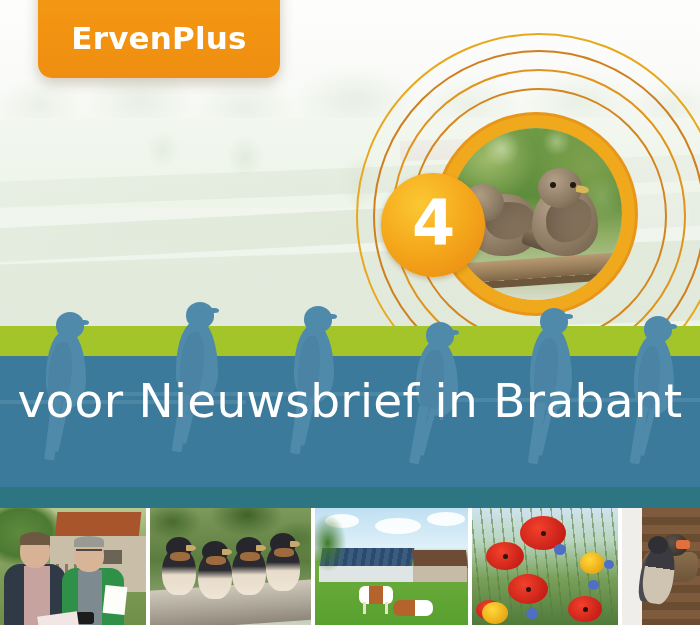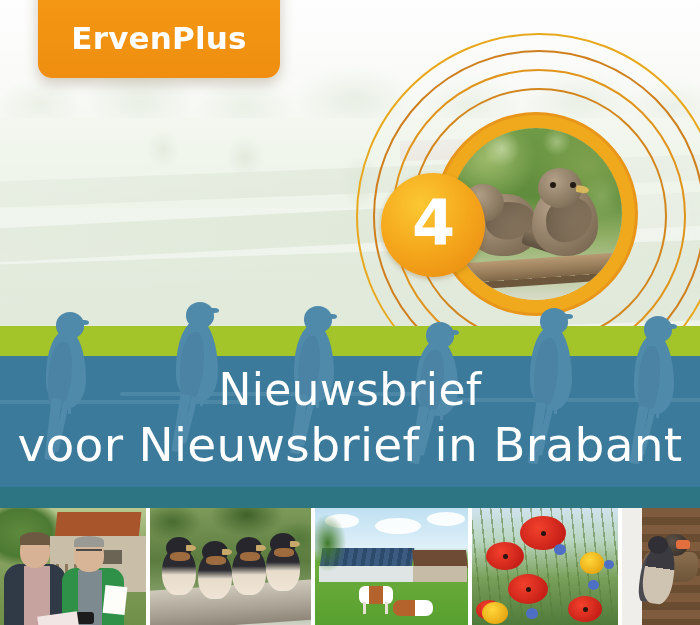--- a/index.html
+++ b/index.html
@@ -318,21 +318,20 @@
       <div class="sw-beak" style="left:36px;top:8px;"></div>
       <div class="sw-body" style="left:2px;top:18px;width:40px;height:80px;"></div>
       <div class="sw-wing" style="left:6px;top:30px;width:22px;height:70px;"></div>
       <div class="sw-leg" style="left:24px;top:90px;height:12px;"></div>
       <div class="sw-tail1" style="left:2px;top:90px;width:10px;height:58px;transform:rotate(9deg);"></div>
       <div class="sw-tail2" style="left:12px;top:92px;width:6px;height:48px;transform:rotate(14deg);"></div>
     </div>
   </div>
 
   <div class="title">
-    <span class="l1">Nieuwsbrief</span>
     <span class="l2">voor Nieuwsbrief in Brabant</span>
   </div>
 
   <div class="teal-band"></div>
 
   <div class="strip">
 
     <div class="ph p1">
       <div class="hedge"></div>
       <div class="roof"></div>

